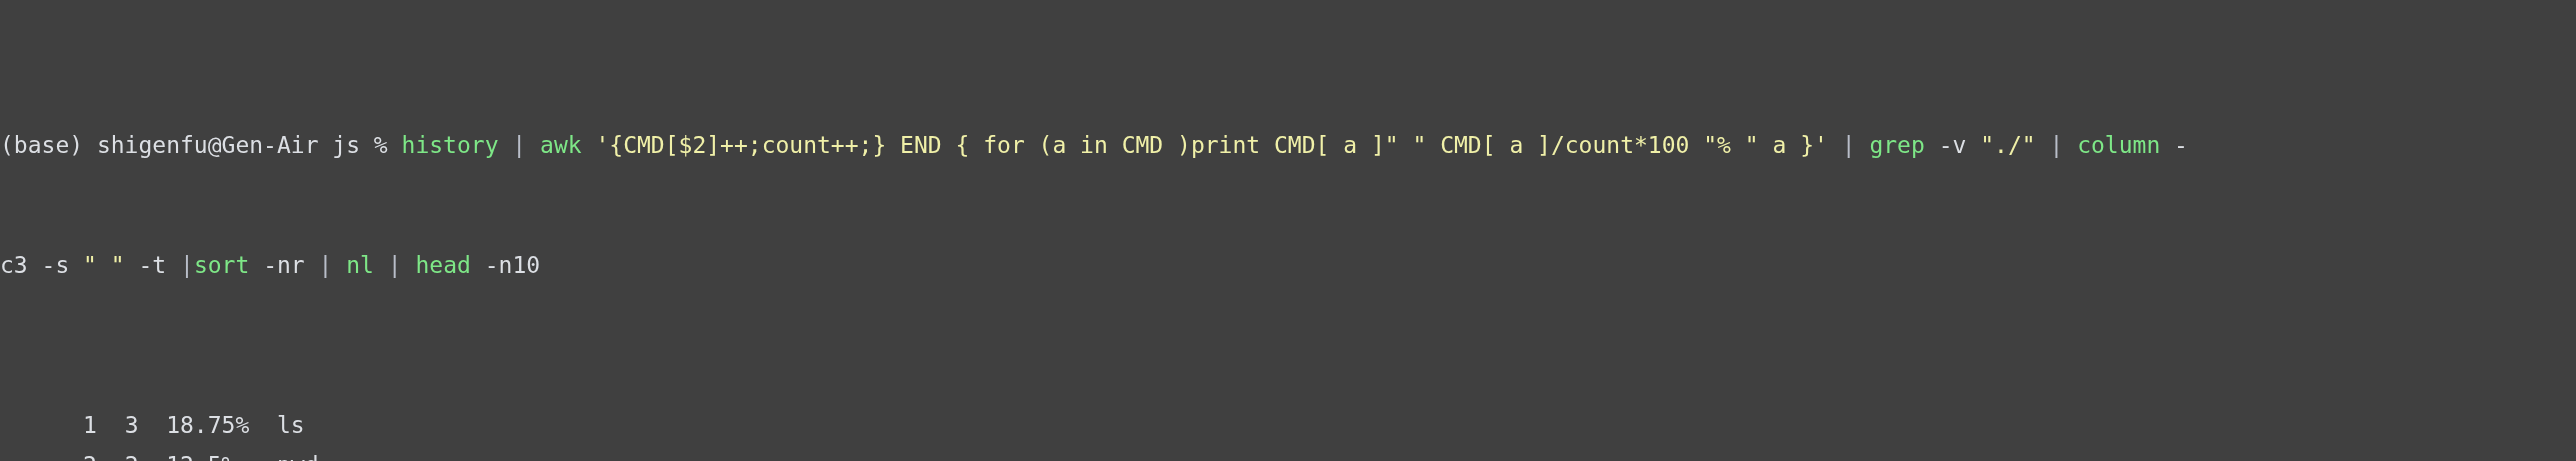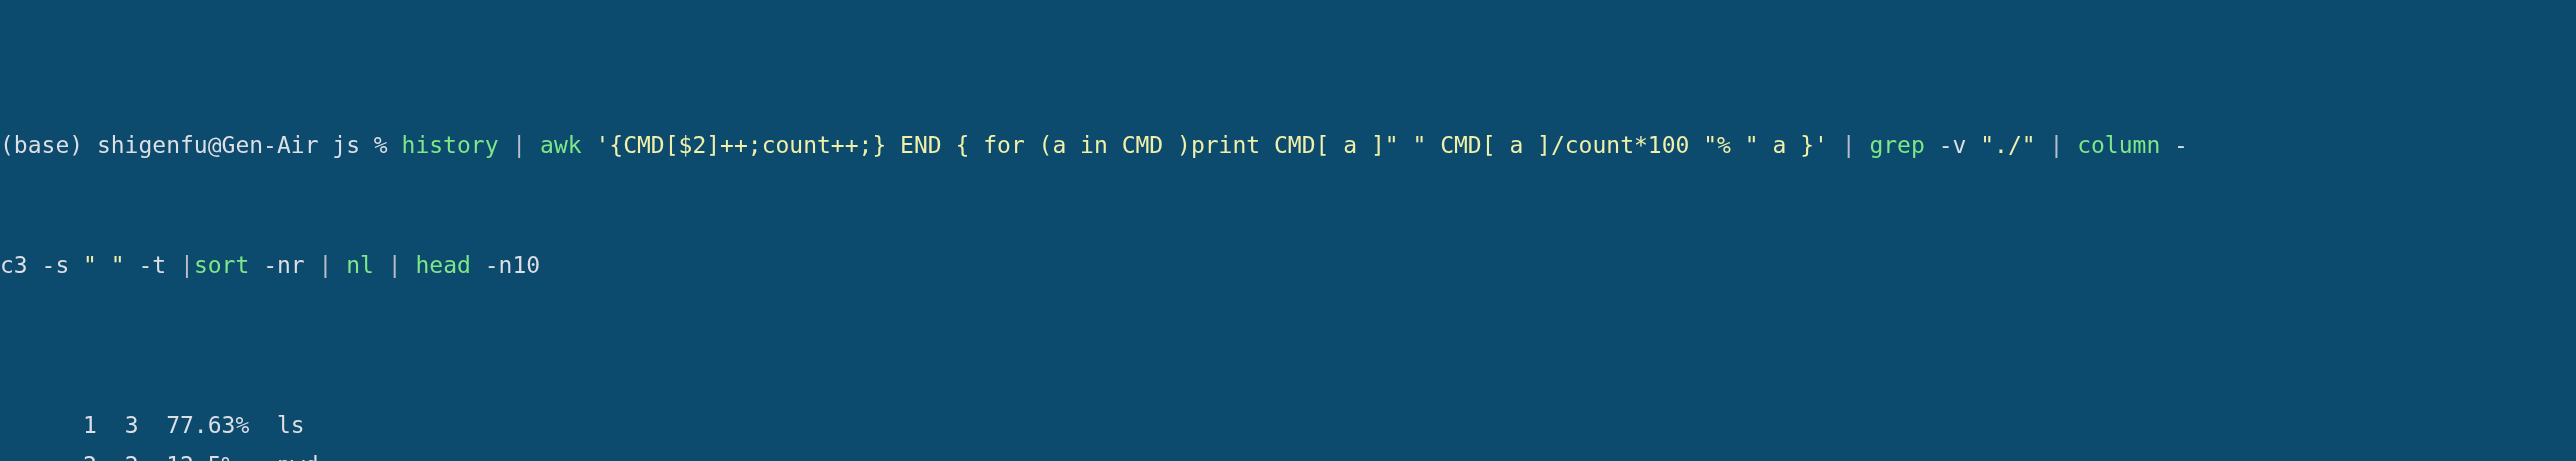--- a/index.html
+++ b/index.html
@@ -9,21 +9,21 @@
   }
   body {
     width: 2576px;
     height: 461px;
     overflow: hidden;
     font-family: "DejaVu Sans Mono", "Liberation Mono", monospace;
   }
   #terminal {
     width: 2576px;
     height: 461px;
-    background: #0c4a6e;
+    background: #404040;
     color: #dcdfe4;
     font-family: "DejaVu Sans Mono", "Liberation Mono", monospace;
     font-size: 23px;
     line-height: 40px;
     padding: 5.4px 0 0 0;
     box-sizing: border-box;
     white-space: pre;
     letter-spacing: 0px;
   }
   .line {
@@ -38,16 +38,16 @@
   .row { white-space: pre; height: 40px; }
 </style>
 </head>
 <body>
 
 <div id="terminal">
 
   <div class="line" id="cmdline1"><span class="tok c-white">(base) shigenfu@Gen-Air js % </span><span class="tok c-green">history</span><span class="tok c-pipe"> | </span><span class="tok c-green">awk</span><span class="tok c-white"> </span><span class="tok c-yellow">'{CMD[$2]++;count++;} END { for (a in CMD )print CMD[ a ]" " CMD[ a ]/count*100 "% " a }'</span><span class="tok c-pipe"> | </span><span class="tok c-green">grep</span><span class="tok c-white"> -v </span><span class="tok c-yellow">"./"</span><span class="tok c-pipe"> | </span><span class="tok c-green">column</span><span class="tok c-white"> -</span></div>
   <div class="line" id="cmdline2"><span class="tok c-white">c3 -s </span><span class="tok c-yellow">" "</span><span class="tok c-white"> -t </span><span class="tok c-pipe">|</span><span class="tok c-green">sort</span><span class="tok c-white"> -nr </span><span class="tok c-pipe">| </span><span class="tok c-green">nl</span><span class="tok c-white"> </span><span class="tok c-pipe">| </span><span class="tok c-green">head</span><span class="tok c-white"> -n10</span></div>
 
-  <div id="output-rows"><div class="row"><span class="tok c-white">      1  </span><span class="tok c-white">3  </span><span class="tok c-white">77.63%  </span><span class="tok c-white">ls</span></div><div class="row"><span class="tok c-white">      2  </span><span class="tok c-white">2  </span><span class="tok c-white">12.5%   </span><span class="tok c-white">pwd</span></div></div>
+  <div id="output-rows"><div class="row"><span class="tok c-white">      1  </span><span class="tok c-white">3  </span><span class="tok c-white">18.75%  </span><span class="tok c-white">ls</span></div><div class="row"><span class="tok c-white">      2  </span><span class="tok c-white">2  </span><span class="tok c-white">12.5%   </span><span class="tok c-white">pwd</span></div></div>
 
 </div>
 
 
 </body></html>

